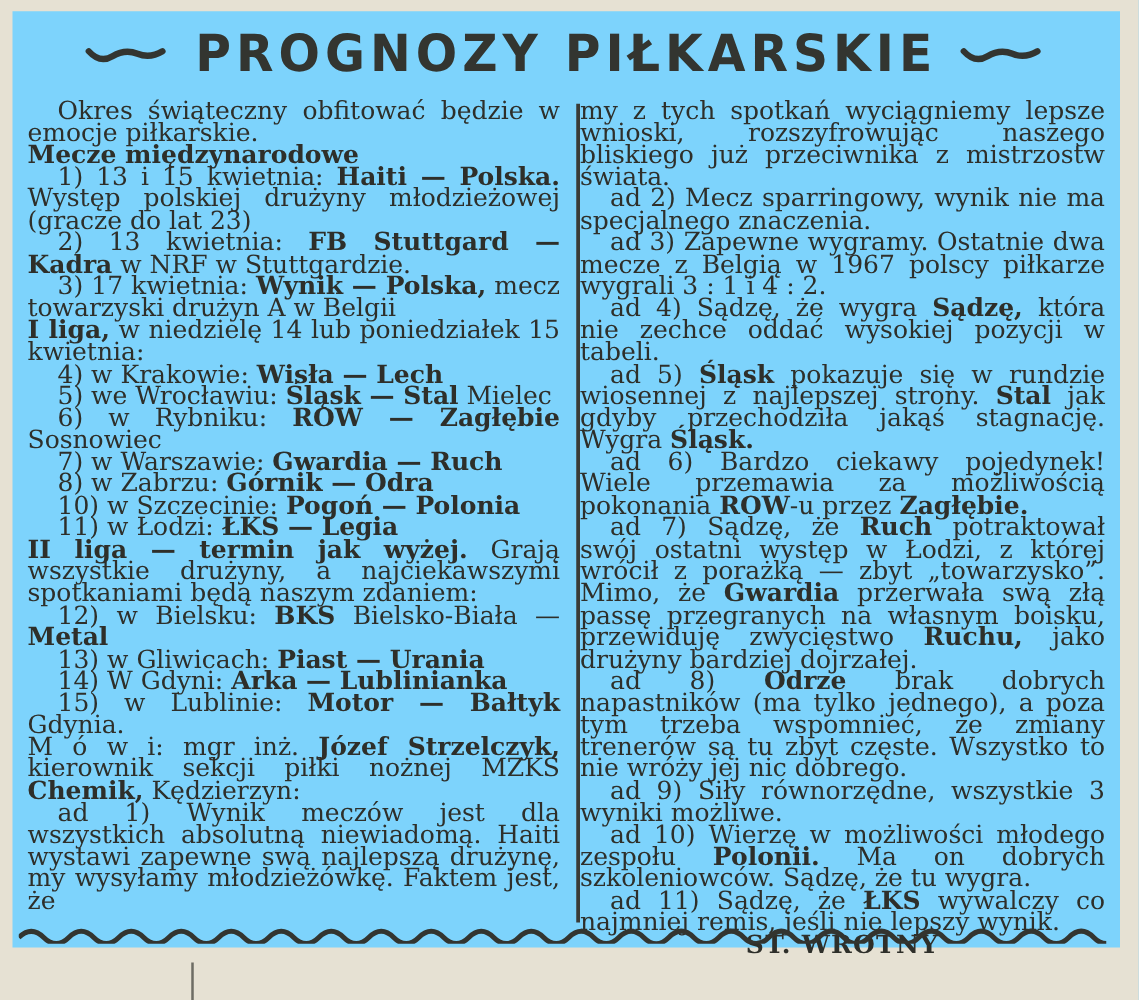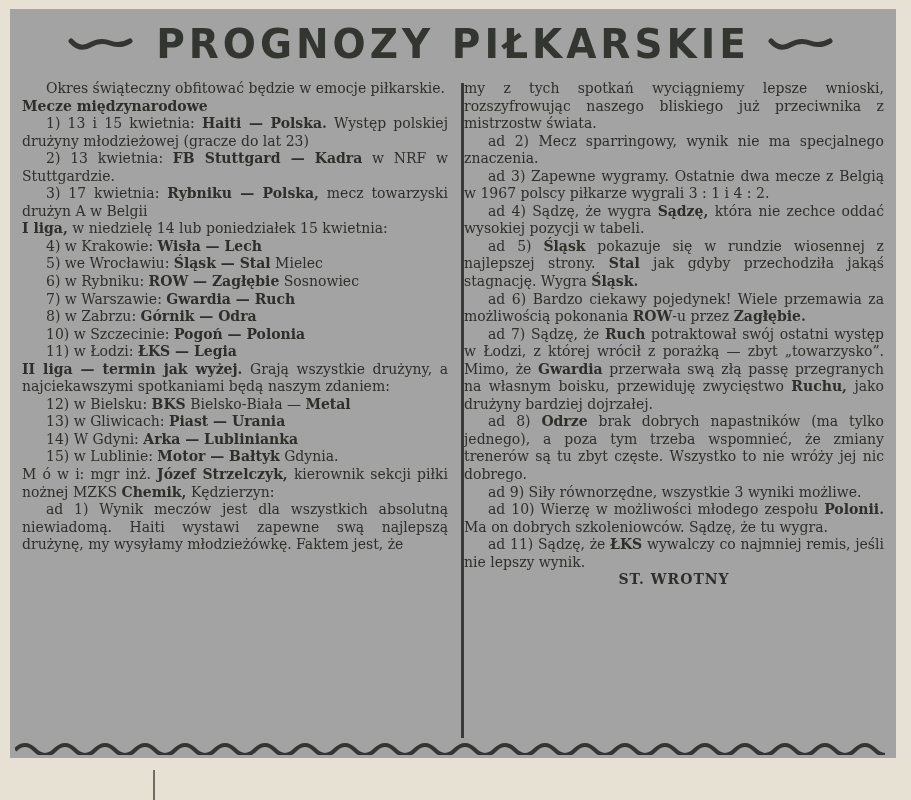--- a/index.html
+++ b/index.html
@@ -5,36 +5,36 @@
   html, body { margin:0; padding:0; }
   body {
     width:911px; height:800px; overflow:hidden;
     background:#e6e1d3;
     font-family:"DejaVu Serif", serif;
     color:#2e2f2a;
     position:relative;
   }
   .panel {
     position:absolute; left:10px; top:9px; width:886px; height:749px;
-    background:#a3a3a3;
+    background:#7dd3fc;
   }
   .title-row {
     position:absolute; left:0; top:14px; width:886px; height:40px;
     display:flex; align-items:center; justify-content:center;
   }
   .title {
     font-family:"DejaVu Sans", sans-serif;
     font-weight:bold; font-size:39px; letter-spacing:4px;
     color:#333530; transform:scaleY(1.05);
     margin:0 18px;
   }
   .swash svg { display:block; }
   .col {
     position:absolute; top:71px;
-    font-size:14px; line-height:17.55px;
+    font-size:20px; line-height:17.55px;
     text-align:justify;
   }
   .col.left { left:12px; width:426px; }
   .col.right { left:454px; width:420px; }
   .col p { margin:0; }
   .indent { text-indent:24px; }
   b { font-weight:bold; }
   .divider {
     position:absolute; left:451px; top:74px; width:3px; height:655px;
     background:#3a3b36;
@@ -61,21 +61,21 @@
         </svg>
     </span>
   </div>
 
   <div class="col left">
     <p class="indent">Okres świąteczny obfitować będzie w emocje piłkarskie.</p>
     <p><b>Mecze międzynarodowe</b></p>
 
     <p class="indent"><span>1)</span> <span>13 i 15 kwietnia:</span> <b>Haiti — Polska.</b> <span>Występ polskiej drużyny młodzieżowej (gracze do lat 23)</span></p>
     <p class="indent"><span>2)</span> <span>13 kwietnia:</span> <b>FB Stuttgard — Kadra</b> <span>w NRF w Stuttgardzie.</span></p>
-    <p class="indent"><span>3)</span> <span>17 kwietnia:</span> <b>Rybniku — Polska,</b> <span>mecz towarzyski drużyn A w Belgii</span></p>
+    <p class="indent"><span>3)</span> <span>17 kwietnia:</span> <b>Wynik — Polska,</b> <span>mecz towarzyski drużyn A w Belgii</span></p>
 
     <p><b>I liga,</b> <span>w niedzielę 14 lub poniedziałek 15 kwietnia:</span></p>
 
     <p class="indent"><span>4)</span> <span>w Krakowie:</span> <b>Wisła — Lech</b></p>
     <p class="indent"><span>5)</span> <span>we Wrocławiu:</span> <b>Śląsk — Stal</b> <span>Mielec</span></p>
     <p class="indent"><span>6)</span> <span>w Rybniku:</span> <b>ROW — Zagłębie</b> <span>Sosnowiec</span></p>
     <p class="indent"><span>7)</span> <span>w Warszawie:</span> <b>Gwardia — Ruch</b></p>
     <p class="indent"><span>8)</span> <span>w Zabrzu:</span> <b>Górnik — Odra</b></p>
     <p class="indent"><span>10)</span> <span>w Szczecinie:</span> <b>Pogoń — Polonia</b></p>
     <p class="indent"><span>11)</span> <span>w Łodzi:</span> <b>ŁKS — Legia</b></p>

